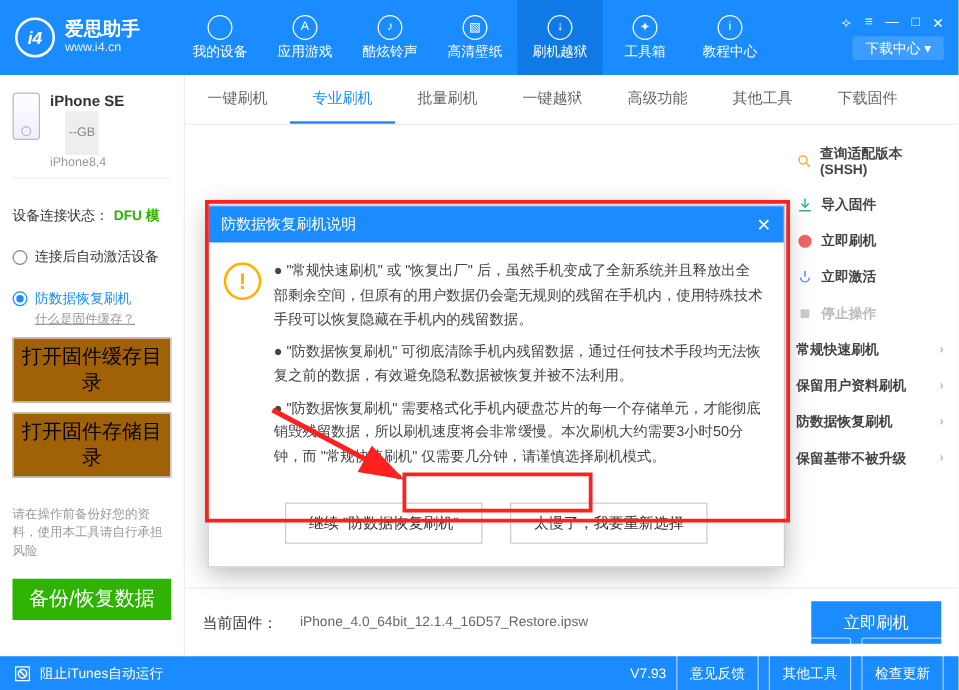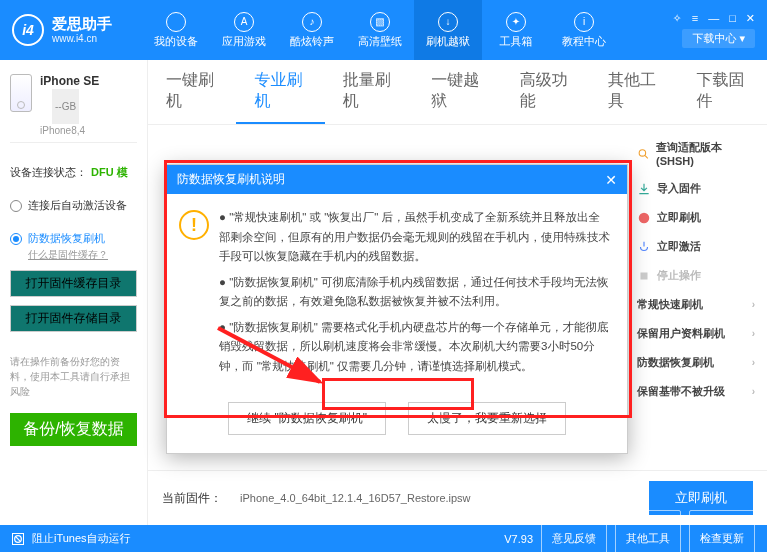--- a/index.html
+++ b/index.html
@@ -30,27 +30,27 @@
 .dev-name { font-weight: bold; font-size: 12px; }
 .dev-cap { font-size: 10px; color: #888; background:#eee; padding:12px 3px; display:inline-block; margin:1px 12px; }
 .dev-model { font-size: 10px; color: #999; }
 .conn-status { margin-top: 22px; font-size: 11px; display:flex; gap:4px; }
 .dfu { color: #2db300; font-weight: bold; }
 .radio-row { display: flex; align-items: center; gap: 6px; margin-top: 18px; font-size: 11px; }
 .radio { width:12px; height:12px; border:1px solid #888; border-radius:50%; display:inline-block; }
 .radio.checked { border-color:#1a8cff; position:relative; }
 .radio.checked::after { content:""; position:absolute; inset:2px; background:#1a8cff; border-radius:50%; }
 .sublink { font-size:10px; color:#999; text-decoration:underline; margin-left:18px; margin-top:2px; cursor:pointer; }
-.sb-btn { border:1px solid #ccc; background:#0f766e; font-size:12px; padding:4px 0; margin-top:8px; cursor:pointer; width:100%; text-align:center; }
+.sb-btn { border:1px solid #ccc; background:#a16207; font-size:16px; padding:4px 0; margin-top:8px; cursor:pointer; width:100%; text-align:center; }
 .sb-note { font-size:10px; color:#999; margin-top:22px; line-height:1.5; }
 .backup-btn { background:#2db300; color:#fff; border:none; font-size:16px; padding:6px 10px; margin-top:14px; cursor:pointer; }
 
 .content { flex:1; display:flex; flex-direction:column; }
 .subtabs { display:flex; border-bottom:1px solid #eee; }
-.subtab { padding:10px 18px; font-size:16px; color:#666; cursor:pointer; }
+.subtab { padding:10px 18px; font-size:12px; color:#666; cursor:pointer; }
 .subtab.active { color:#1a8cff; border-bottom:2px solid #1a8cff; }
 .content-body { flex:1; position:relative; }
 
 .right-list { position:absolute; right:8px; top:8px; width:126px; font-size:11px; }
 .right-item { display:flex; align-items:center; gap:6px; padding:7px 4px; color:#444; cursor:pointer;font-weight:bold; }
 .right-item svg { width:14px; height:14px; }
 .right-item .chev { margin-left:auto; color:#bbb; font-size:10px; }
 .right-item.disabled { color:#bbb; }
 
 .footer-row { display:flex; align-items:center; padding:10px 14px; border-top:1px solid #eee; gap:18px; }

